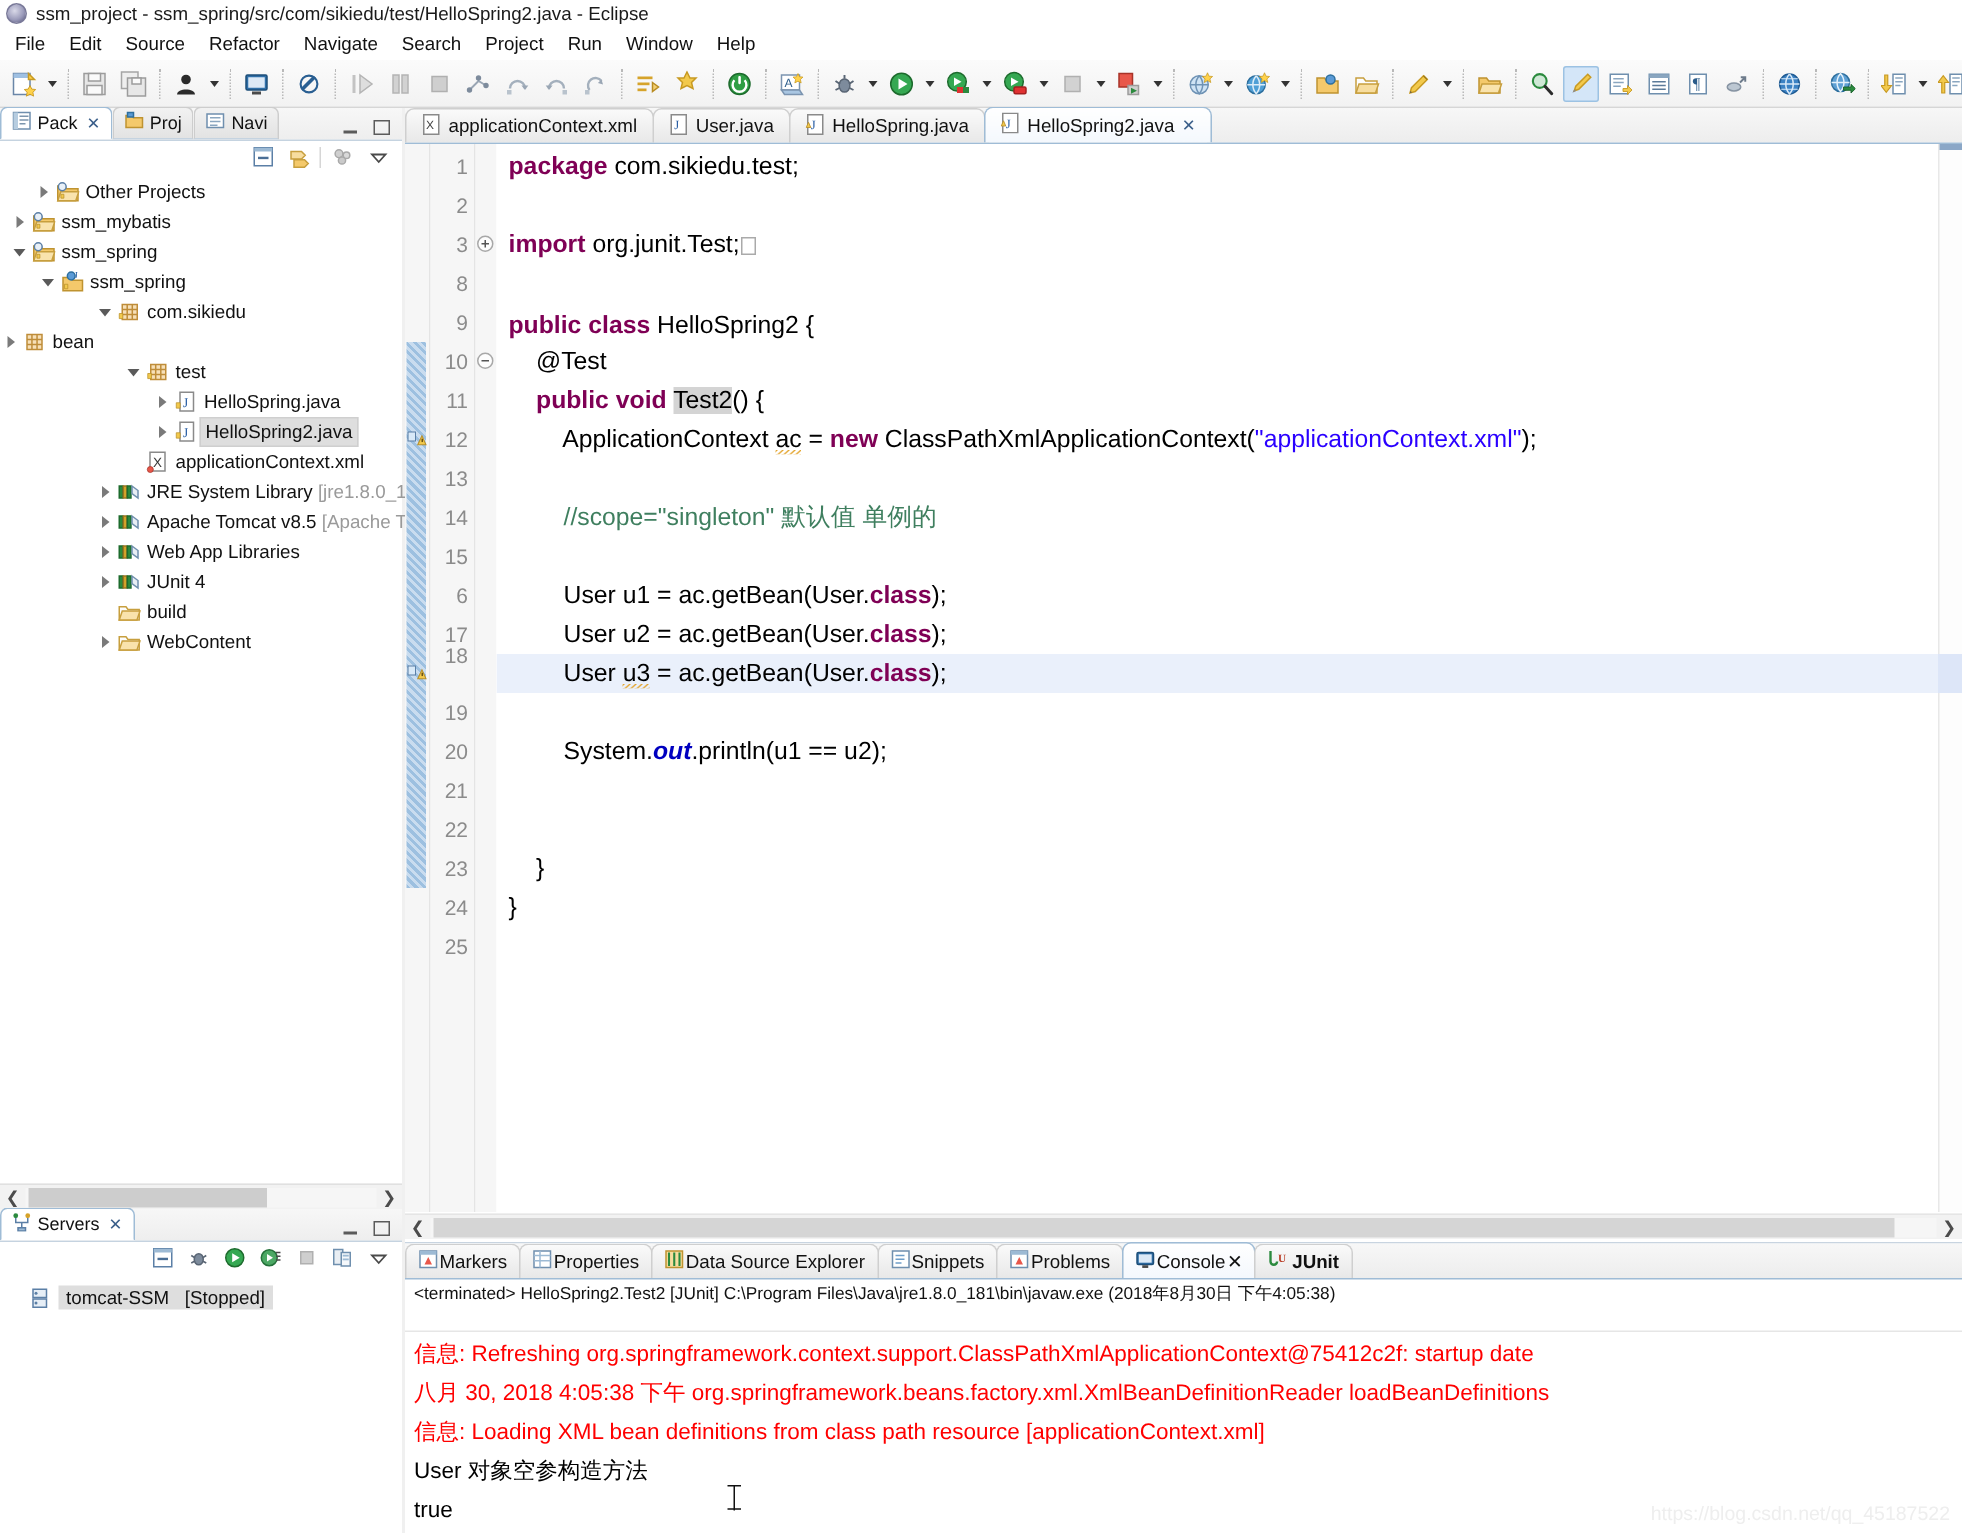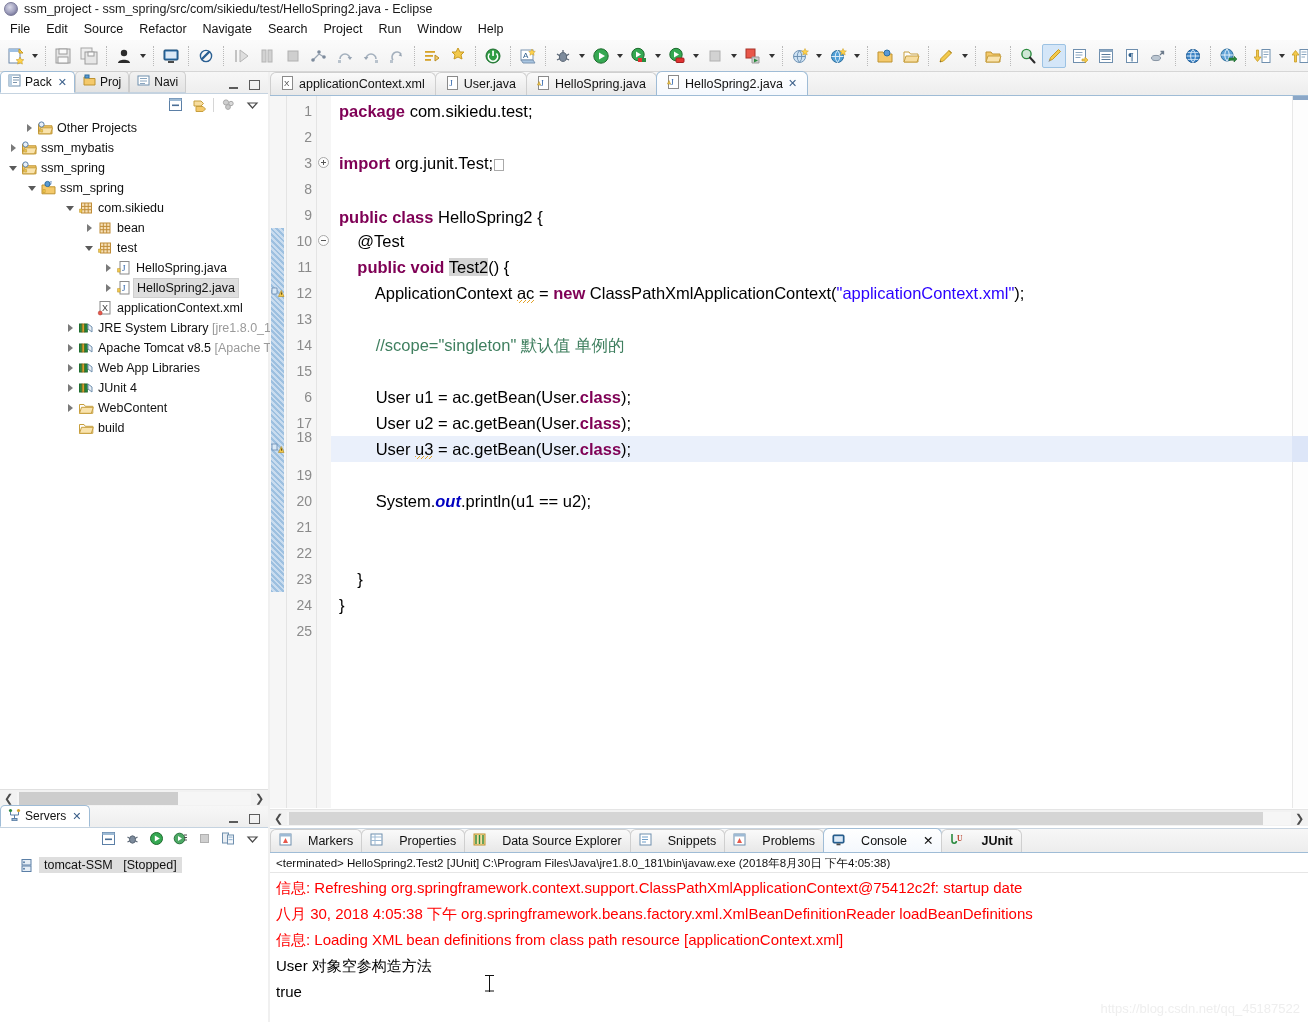--- a/index.html
+++ b/index.html
@@ -226,31 +226,31 @@
   .consolepane {
     position: absolute; left: 270px; top: 828px; width: 1038px; height: 194px;
     background: #fff; border-top: 1px solid #c8d4e0;
   }
   .ctabs {
     height: 24px; display: flex; align-items: flex-end;
     background: linear-gradient(#f7f7f7,#ededed);
     border-bottom: 1px solid #9fbcd6;
   }
   .ctab {
-    height: 23px; display: flex; align-items: center; gap: 16px;
+    height: 23px; display: flex; align-items: center; gap: 1px;
     padding: 0 8px; font-size: 12.5px; white-space: nowrap;
     border: 1px solid #cfcfcf; border-bottom: none;
     border-top-left-radius: 6px; border-top-right-radius: 6px;
     background: linear-gradient(#fafafa,#e8e8e8);
     margin-right: -1px; color: #111;
   }
   .ctab.sel { background: linear-gradient(#ffffff,#f4f8fd); border-color: #9fbcd6; height: 24px; }
   .ctab.bold { font-weight: bold; }
   .console-head {
-    height: 20px; line-height: 20px; font-size: 11.5px; color: #111;
+    height: 35px; line-height: 20px; font-size: 11.5px; color: #111;
     padding-left: 6px; border-bottom: 1px solid #e6e6e6; white-space: nowrap; overflow: hidden;
   }
   .console-body { position: relative; padding: 2px 0 0 6px; }
   .cline { font-size: 15px; line-height: 26px; white-space: pre; }
   .cerr { color: #ff0000; }
   .cout { color: #000000; }
   .ibeam {
     position: absolute; left: 215px; top: 102px; width: 9px; height: 17px;
     pointer-events: none;
   }
@@ -736,21 +736,21 @@
           </span>
           <span class="ticon">
             <svg width="16" height="16" viewBox="0 0 16 16">
               <rect x="3.5" y="3" width="10" height="10" fill="#f7e0b8" stroke="#bf8d39"></rect>
               <path d="M3.5 6.4 h10 M3.5 9.7 h10 M6.8 3 v10 M10.2 3 v10" stroke="#bf8d39"></path>
               <path d="M1.5 9 l2.4 0 0 3.4 -2.4 0Z" fill="#f2c94c" stroke="#b9902a" stroke-width=".5"></path>
             </svg>
           </span>
           <span class="tlabel">com.sikiedu</span>
         </div>
-        <div class="trow" style="padding-left: 82px;">
+        <div class="trow" style="">
           <span class="twist closed">
             <i></i>
           </span>
           <span class="ticon">
             <svg width="16" height="16" viewBox="0 0 16 16">
               <rect x="3" y="3" width="10" height="10" fill="#f7e0b8" stroke="#bf8d39"></rect>
               <path d="M3 6.4 h10 M3 9.7 h10 M6.3 3 v10 M9.7 3 v10" stroke="#bf8d39"></path>
             </svg>
           </span>
           <span class="tlabel">bean</span>
@@ -855,40 +855,40 @@
             <svg width="16" height="16" viewBox="0 0 16 16">
               <rect x="1.5" y="4" width="2.4" height="8" fill="#2b8a3e" stroke="#1d6b2d"></rect>
               <rect x="4.2" y="4" width="2.4" height="8" fill="#d6a32a" stroke="#9a7620"></rect>
               <rect x="6.9" y="4" width="2.4" height="8" fill="#2b8a3e" stroke="#1d6b2d"></rect>
               <path d="M10 4 l4 3 0 5 -4-3Z" fill="#e8eef4" stroke="#6f8fae"></path>
             </svg>
           </span>
           <span class="tlabel">JUnit 4</span>
         </div>
         <div class="trow" style="padding-left: 63px;">
-          <span class="twist closed">
-            <i></i>
-          </span>
+          <span class="twist none"></span>
           <span class="ticon">
             <svg width="16" height="16" viewBox="0 0 16 16">
               <path d="M1.5 4.5 h4.5 l1.3 1.8 H14.8 v7 H1.5 Z" fill="#fdfdfd" stroke="#c79f3e"></path>
               <path d="M1.5 13.3 l2-6 H15.3 l-2 6 Z" fill="#f9e3ad" stroke="#c79f3e"></path>
             </svg>
           </span>
-          <span class="tlabel">WebContent</span>
+          <span class="tlabel">build</span>
         </div>
         <div class="trow" style="padding-left: 63px;">
-          <span class="twist none"></span>
+          <span class="twist closed">
+            <i></i>
+          </span>
           <span class="ticon">
             <svg width="16" height="16" viewBox="0 0 16 16">
               <path d="M1.5 4.5 h4.5 l1.3 1.8 H14.8 v7 H1.5 Z" fill="#fdfdfd" stroke="#c79f3e"></path>
               <path d="M1.5 13.3 l2-6 H15.3 l-2 6 Z" fill="#f9e3ad" stroke="#c79f3e"></path>
             </svg>
           </span>
-          <span class="tlabel">build</span>
+          <span class="tlabel">WebContent</span>
         </div>
       </div>
 
     <div class="hscroll">
       <span class="arw">❮</span>
       <span class="thumbwrap">
           <span class="thumb"></span>
         </span>
       <span class="arw">❯</span>
     </div>

